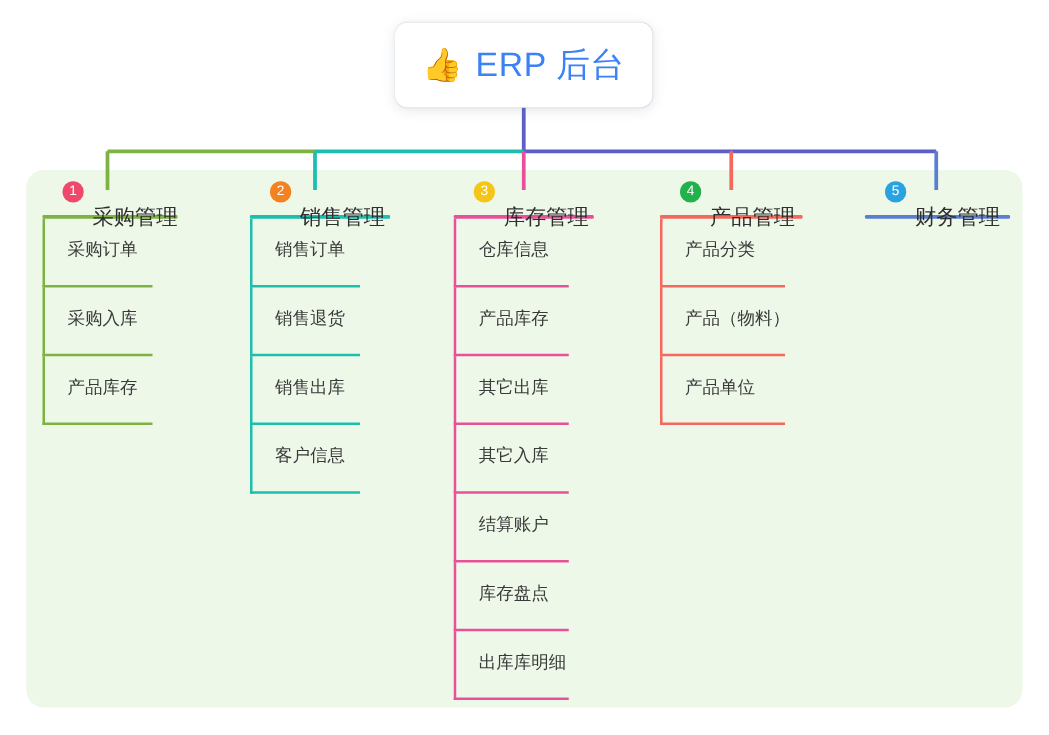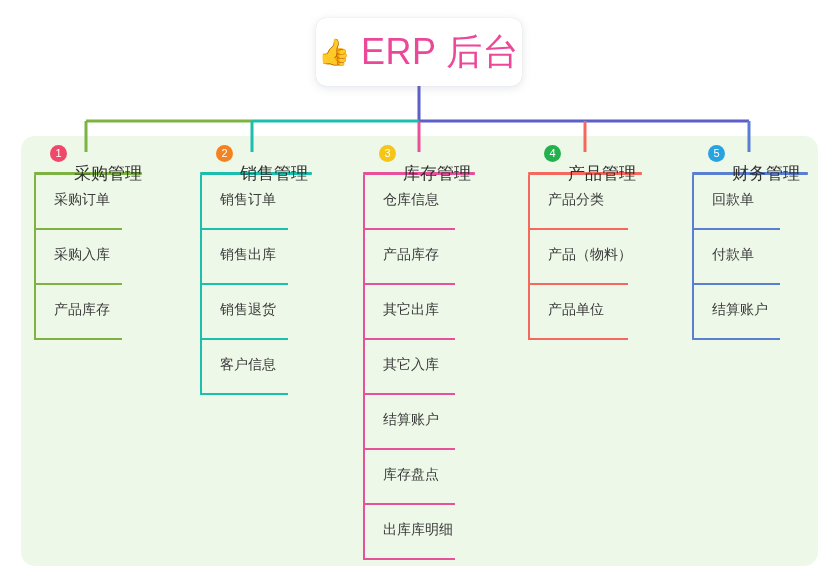--- a/index.html
+++ b/index.html
@@ -36,22 +36,22 @@
     justify-content: center;
     gap: 10px;
     z-index: 6;
   }
   .title-emoji {
     font-size: 26px;
     line-height: 1;
     display: inline-block;
   }
   .title-text {
-    font-size: 36px;
-    color: #ec4899;
+    font-size: 27px;
+    color: #3b82f6;
     letter-spacing: 0.5px;
     white-space: nowrap;
   }
   
   #wires {
     position: absolute;
     left: 0; top: 0;
     width: 839px;
     height: 588px;
     z-index: 2;
@@ -203,26 +203,26 @@
         </div>
         <div class="col-rule" style="width: 112px; background: rgb(28, 191, 173);"></div>
         <div class="items">
           <div class="item">
             <span class="item-spine" style="background: rgb(28, 191, 173);"></span>
             <span class="item-label">销售订单</span>
             <span class="item-rule" style="width: 88px; background: rgb(28, 191, 173);"></span>
           </div>
           <div class="item">
             <span class="item-spine" style="background: rgb(28, 191, 173);"></span>
+            <span class="item-label">销售退货</span>
+            <span class="item-rule" style="width: 88px; background: rgb(28, 191, 173);"></span>
+          </div>
+          <div class="item">
+            <span class="item-spine" style="background: rgb(28, 191, 173);"></span>
             <span class="item-label">销售出库</span>
-            <span class="item-rule" style="width: 88px; background: rgb(28, 191, 173);"></span>
-          </div>
-          <div class="item">
-            <span class="item-spine" style="background: rgb(28, 191, 173);"></span>
-            <span class="item-label">销售退货</span>
             <span class="item-rule" style="width: 88px; background: rgb(28, 191, 173);"></span>
           </div>
           <div class="item">
             <span class="item-spine" style="background: rgb(28, 191, 173);"></span>
             <span class="item-label">客户信息</span>
             <span class="item-rule" style="width: 88px; background: rgb(28, 191, 173);"></span>
           </div>
         </div>
       </div>
       <div class="column" style="left: 363px;">
@@ -292,33 +292,16 @@
             <span class="item-rule" style="width: 100px; background: rgb(244, 104, 94);"></span>
           </div>
         </div>
       </div>
       <div class="column" style="left: 692px;">
         <div class="col-head" style="width: 116px;">
           <span class="badge" style="background: rgb(41, 163, 224);">5</span>
           <span class="col-title">财务管理</span>
         </div>
         <div class="col-rule" style="width: 116px; background: rgb(91, 127, 208);"></div>
-        <div class="items">
-          <div class="item">
-            <span class="item-spine" style="background: rgb(91, 127, 208);"></span>
-            <span class="item-label">回款单</span>
-            <span class="item-rule" style="width: 88px; background: rgb(91, 127, 208);"></span>
-          </div>
-          <div class="item">
-            <span class="item-spine" style="background: rgb(91, 127, 208);"></span>
-            <span class="item-label">付款单</span>
-            <span class="item-rule" style="width: 88px; background: rgb(91, 127, 208);"></span>
-          </div>
-          <div class="item">
-            <span class="item-spine" style="background: rgb(91, 127, 208);"></span>
-            <span class="item-label">结算账户</span>
-            <span class="item-rule" style="width: 88px; background: rgb(91, 127, 208);"></span>
-          </div>
-        </div>
       </div>
     </div>
 
 </div>
 
 </body></html>

